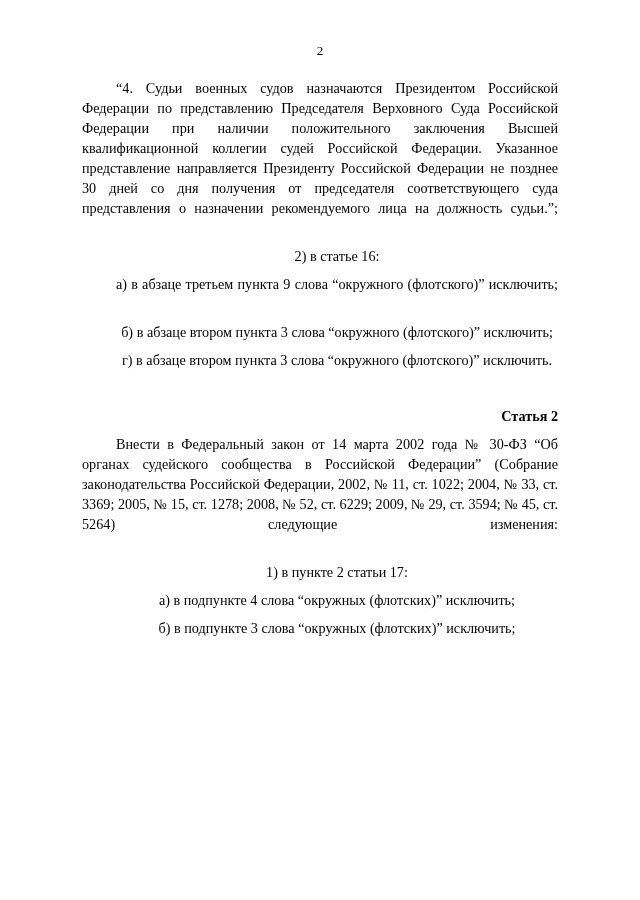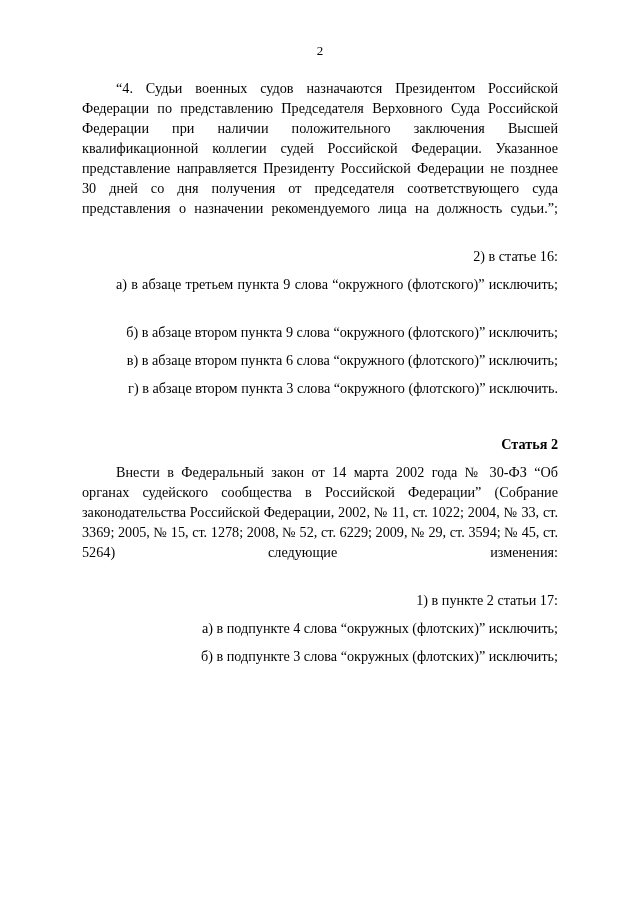--- a/index.html
+++ b/index.html
@@ -47,21 +47,21 @@
   }
   p.just {
     text-align: justify;
   }
   p.just::after {
     content: "";
     display: inline-block;
     width: 100%;
   }
   p.left {
-    text-align: right;
+    text-align: center;
   }
   .indent {
     text-indent: 34px;
   }
   .heading {
     font-weight: bold;
     text-indent: 34px;
     text-align: right;
   }
   .gap-before {
@@ -79,23 +79,22 @@
   <div class="page-number">2</div>
 
   <div class="body-block">
 
     <p class="just indent">“4. Судьи военных судов назначаются Президентом Российской Федерации по представлению Председателя Верховного Суда Российской Федерации при наличии положительного заключения Высшей квалификационной коллегии судей Российской Федерации. Указанное представление направляется Президенту Российской Федерации не позднее 30 дней со дня получения от председателя соответствующего суда представления о назначении рекомендуемого лица на должность судьи.”;</p>
 
     <p class="left indent">2) в статье 16:</p>
 
     <p class="just indent">а) в абзаце третьем пункта 9 слова “окружного (флотского)” исключить;</p>
 
-    <p class="left indent">б) в абзаце втором пункта 9 слова “окружного (флотского)” исключить;</p>
+    <p class="left indent">б) в абзаце втором пункта 3 слова “окружного (флотского)” исключить;</p>
 
-    <p class="left indent">в) в абзаце втором пункта 6 слова “окружного (флотского)” исключить;</p>
 
     <p class="left indent">г) в абзаце втором пункта 3 слова “окружного (флотского)” исключить.</p>
 
     <p class="heading gap-before">Статья 2</p>
 
     <p class="just indent gap-small">Внести в Федеральный закон от 14 марта 2002 года № 30-ФЗ “Об органах судейского сообщества в Российской Федерации” (Собрание законодательства Российской Федерации, 2002, № 11, ст. 1022; 2004, № 33, ст. 3369; 2005, № 15, ст. 1278; 2008, № 52, ст. 6229; 2009, № 29, ст. 3594; № 45, ст. 5264) следующие изменения:</p>
 
     <p class="left indent">1) в пункте 2 статьи 17:</p>
 
     <p class="left indent">а) в подпункте 4  слова “окружных (флотских)” исключить;</p>

